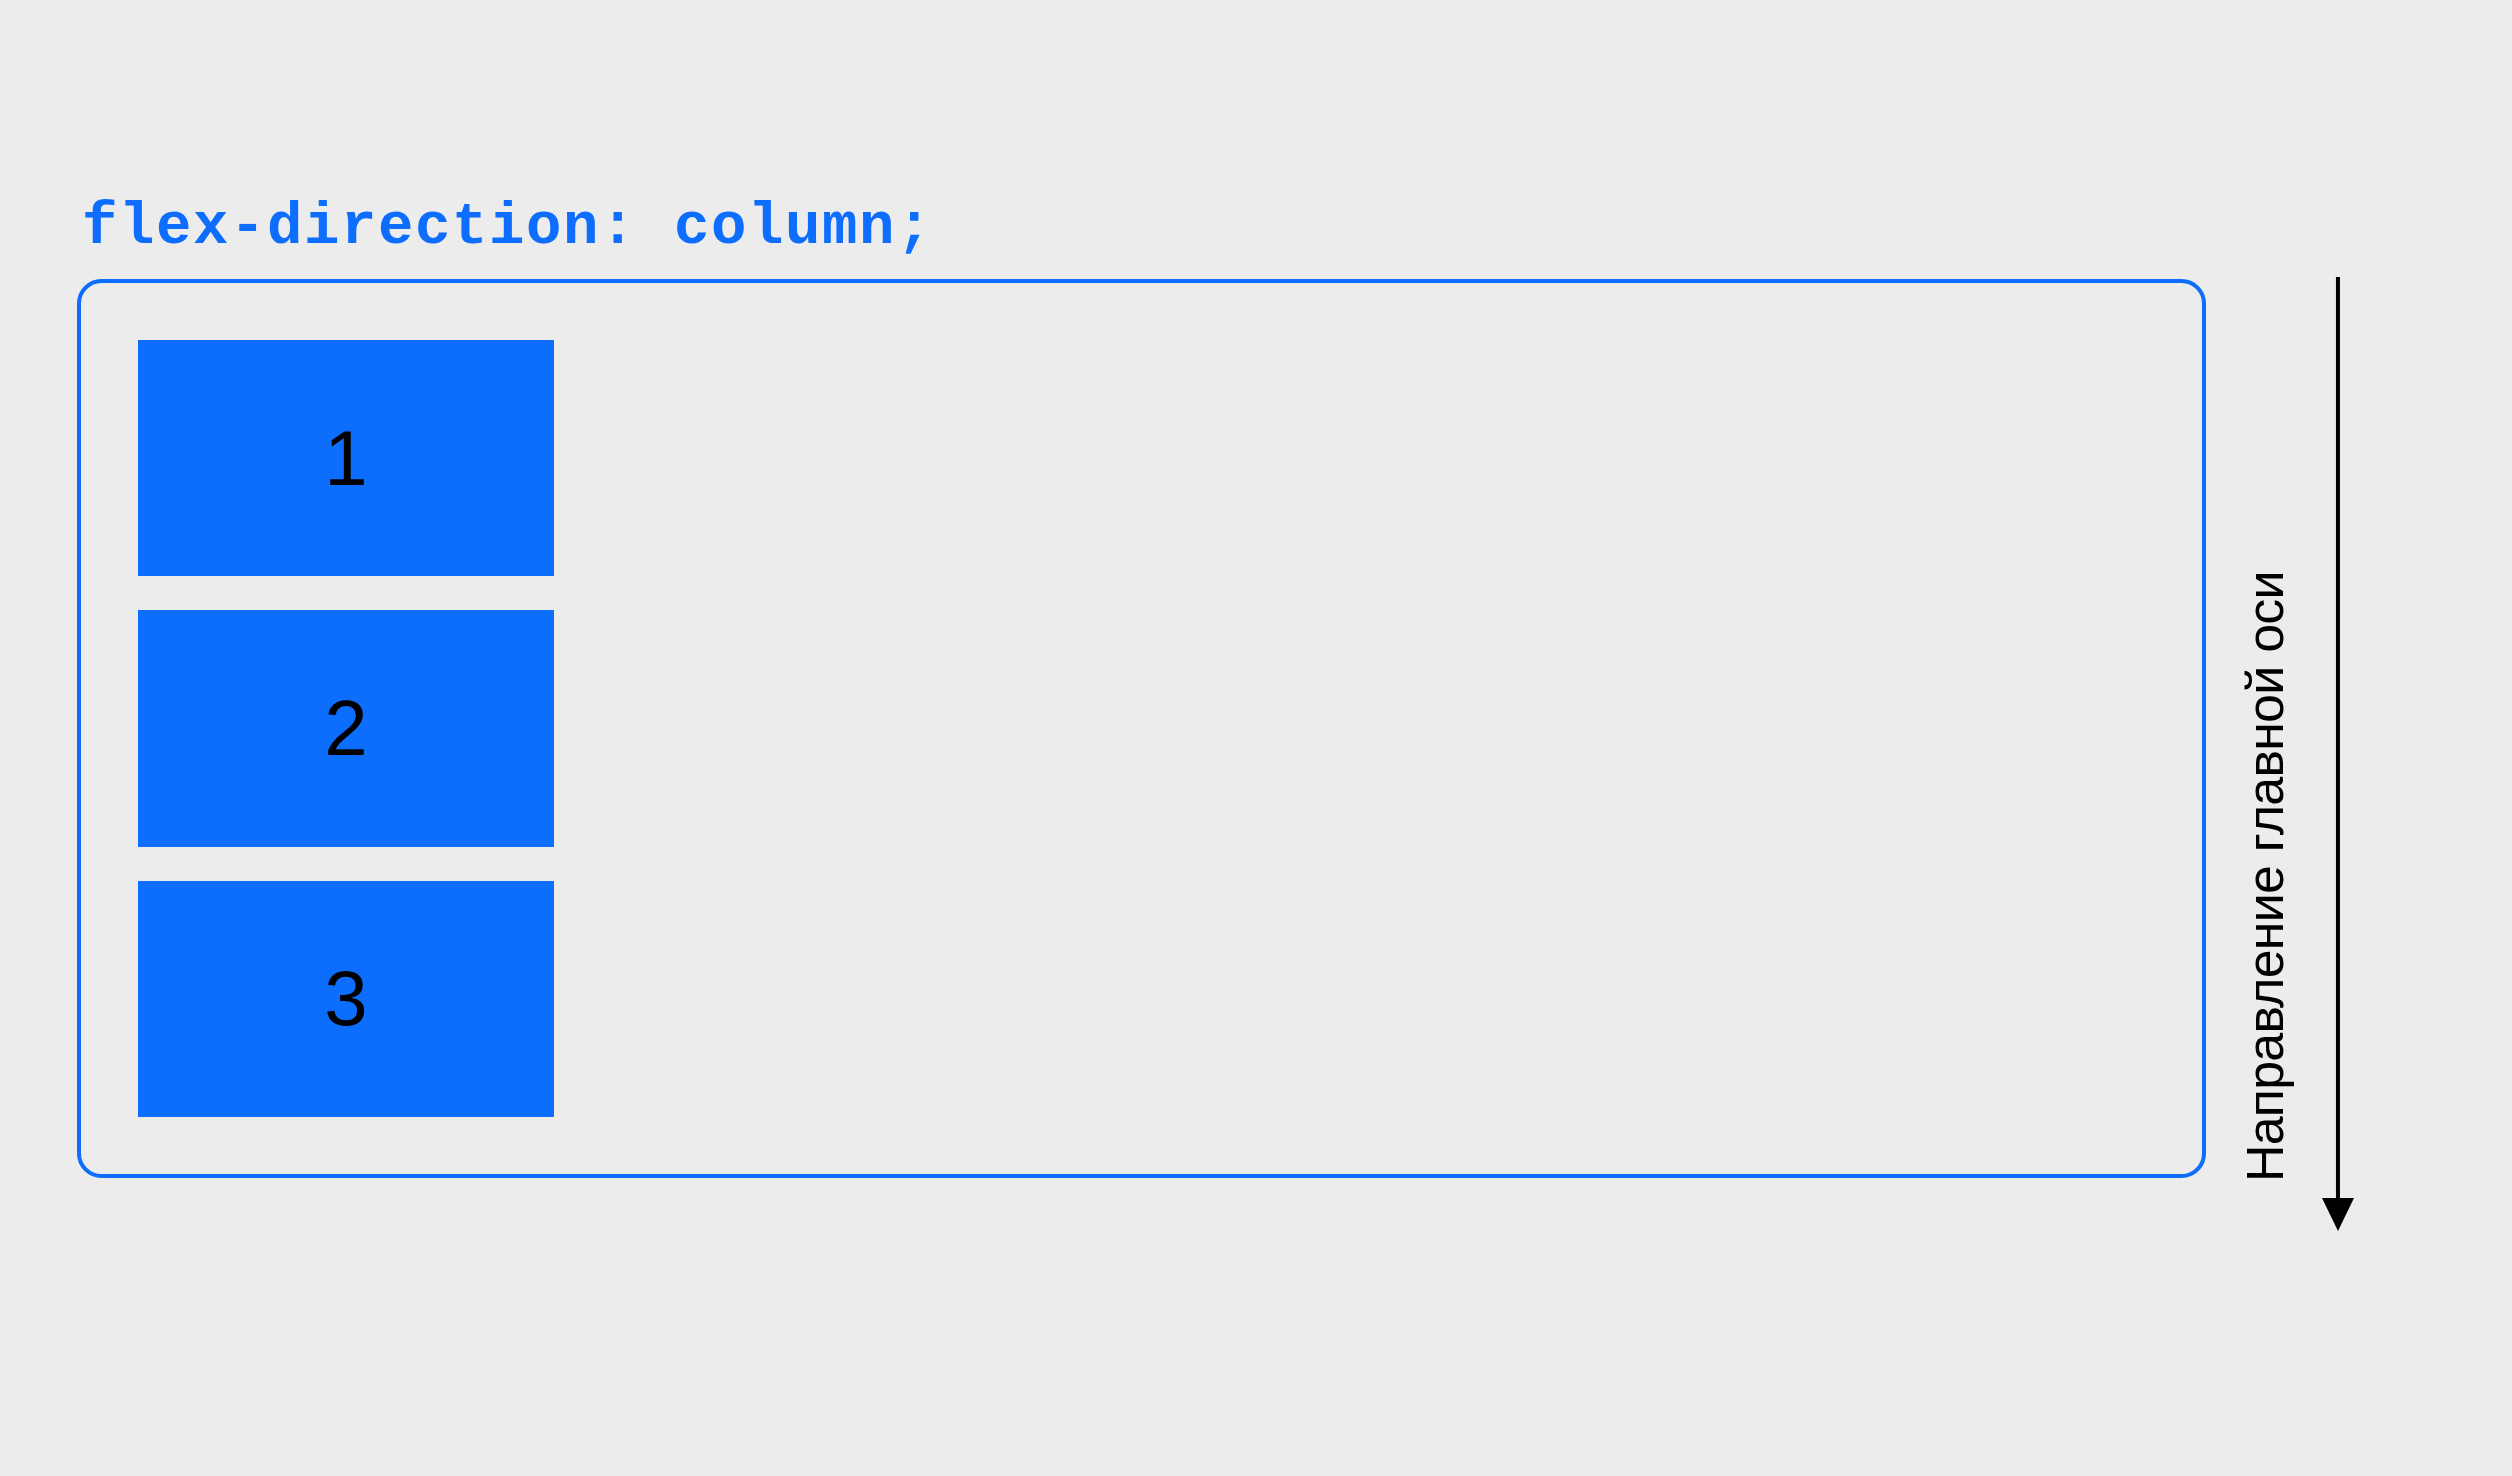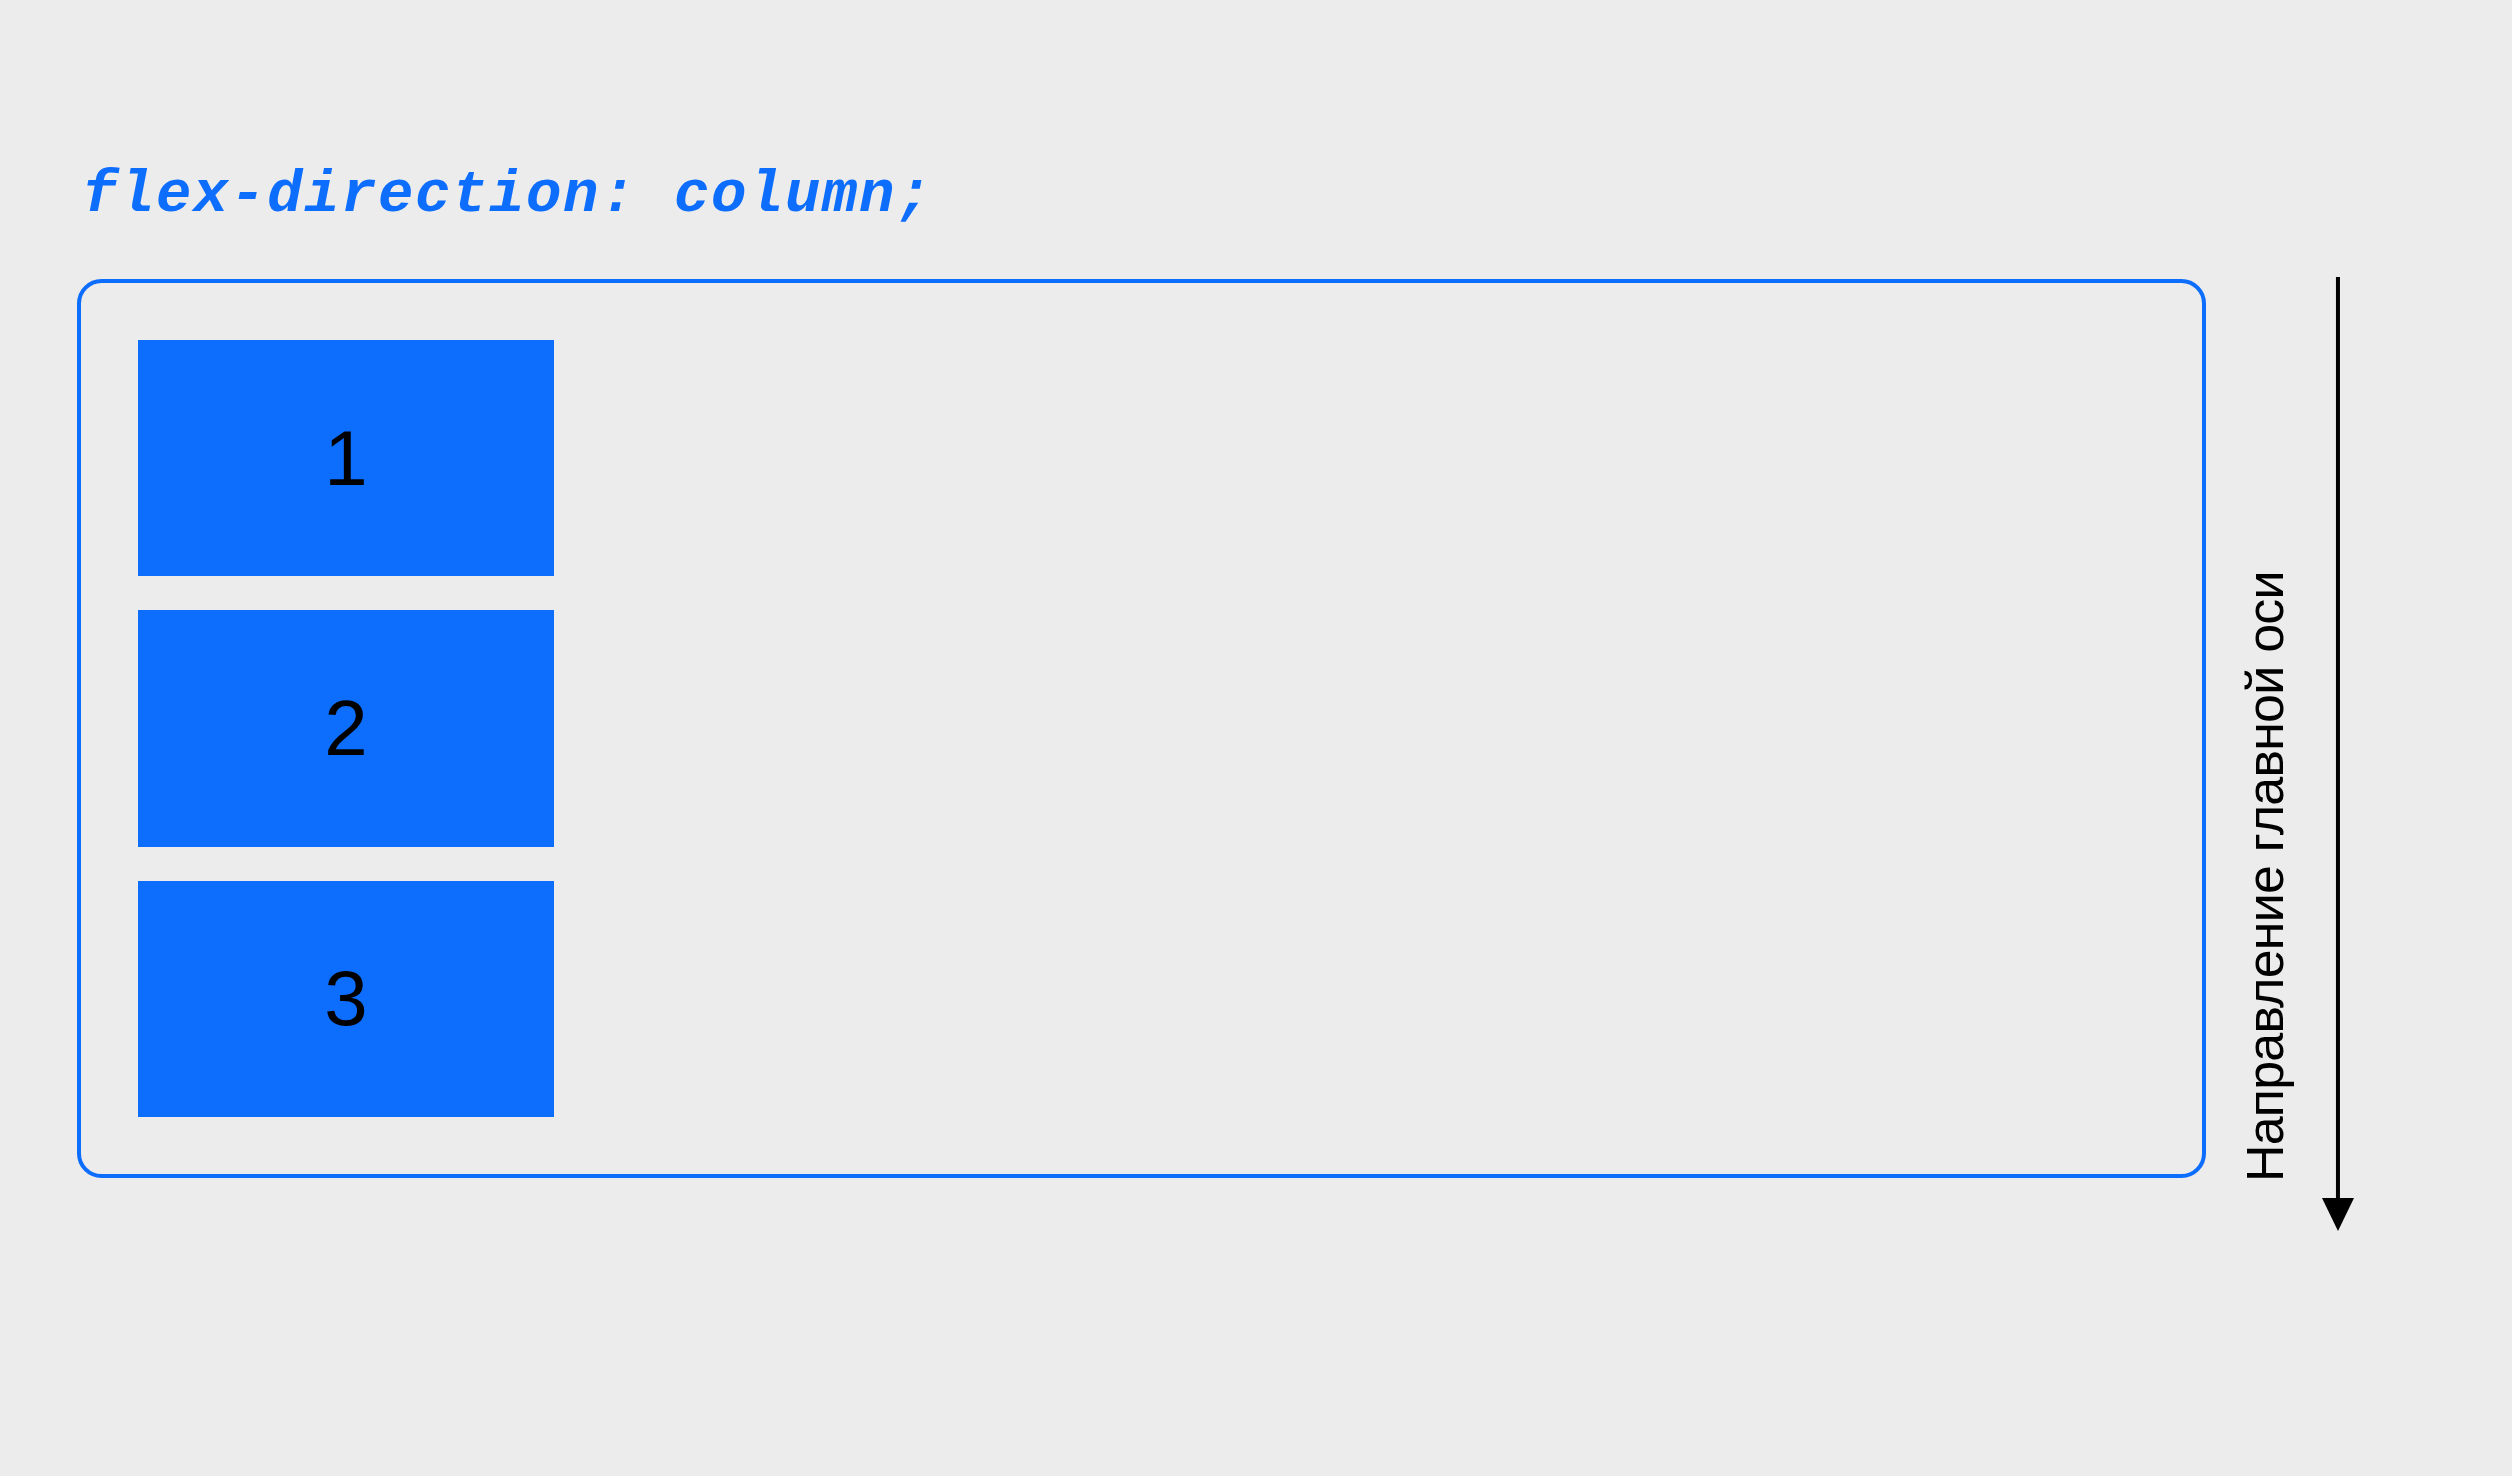--- a/index.html
+++ b/index.html
@@ -11,28 +11,27 @@
     body {
       background: #ececec;
       width: 2512px;
       height: 1476px;
       font-family: Arial, Helvetica, sans-serif;
       position: relative;
     }
     
     .title {
       position: absolute;
-      top: 162px;
+      top: 194px;
       left: 82px;
       font-family: 'Courier New', Courier, monospace;
       font-size: 59px;
       font-weight: bold;
       color: #0d6efd;
       letter-spacing: 1.6px;
-      font-style: italic;
     }
     
     .container {
       position: absolute;
       top: 279px;
       left: 77px;
       width: 2129px;
       height: 899px;
       border: 4.1px solid #0d6efd;
       border-radius: 24.5px;

